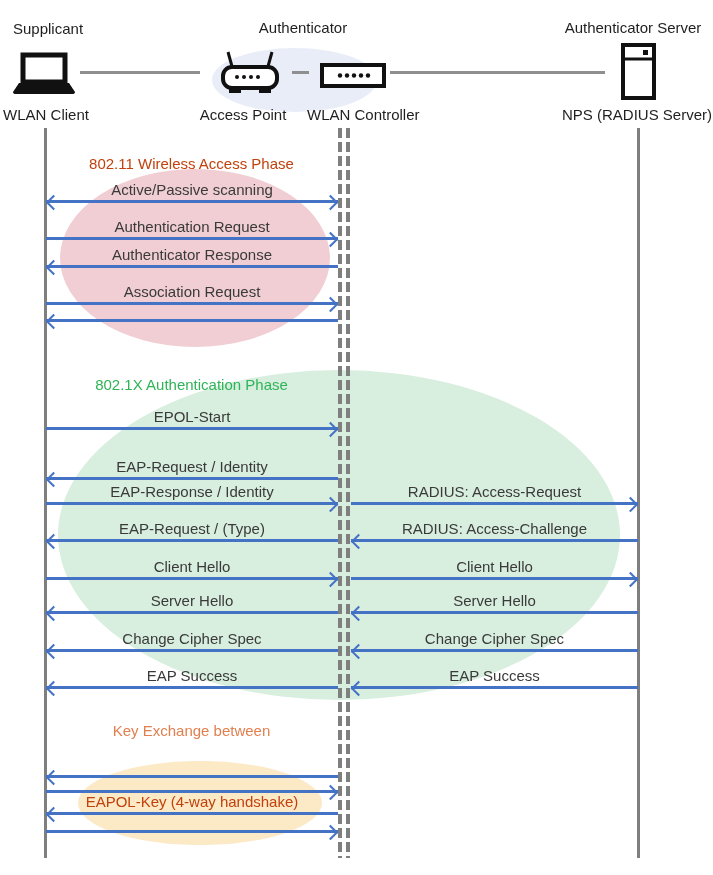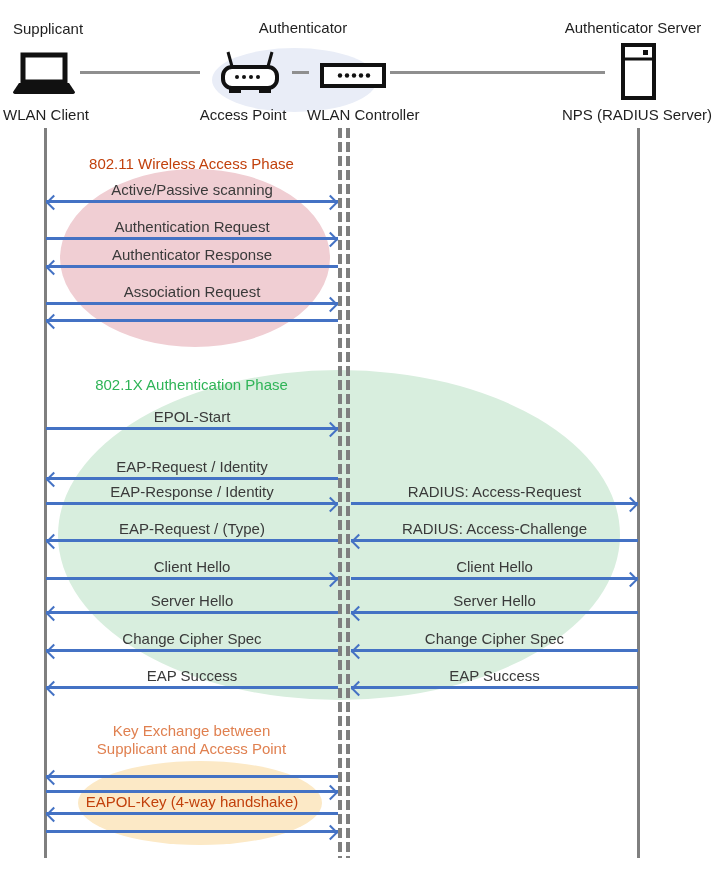--- a/index.html
+++ b/index.html
@@ -115,21 +115,20 @@
   <div class="lifeline ll-dash" style="left:346px;"></div>
   <div class="lifeline ll-solid" style="left:637px;"></div>
 
   <div class="ellipse el-p1"></div>
   <div class="ellipse el-p2"></div>
   <div class="ellipse el-p3"></div>
 
   <div class="ptitle pt1" style="left:45px;top:147px;width:293px;">802.11 Wireless Access Phase</div>
   <div class="ptitle pt2" style="left:45px;top:376px;width:293px;">802.1X Authentication Phase</div>
   <div class="ptitle pt3" style="left:45px;top:722px;width:293px;">Key Exchange between</div>
-  <div class="ptitle pt3" style="left:45px;top:740px;width:293px;">Supplicant and Access Point</div>
 
   <div class="msg seg-l" style="top:181px;">
     <div class="lbl">Active/Passive scanning</div>
     <div class="arrow dir-left dir-right"></div>
   </div>
   <div class="msg seg-l" style="top:218px;">
     <div class="lbl">Authentication Request</div>
     <div class="arrow dir-right"></div>
   </div>
   <div class="msg seg-l" style="top:246px;">

